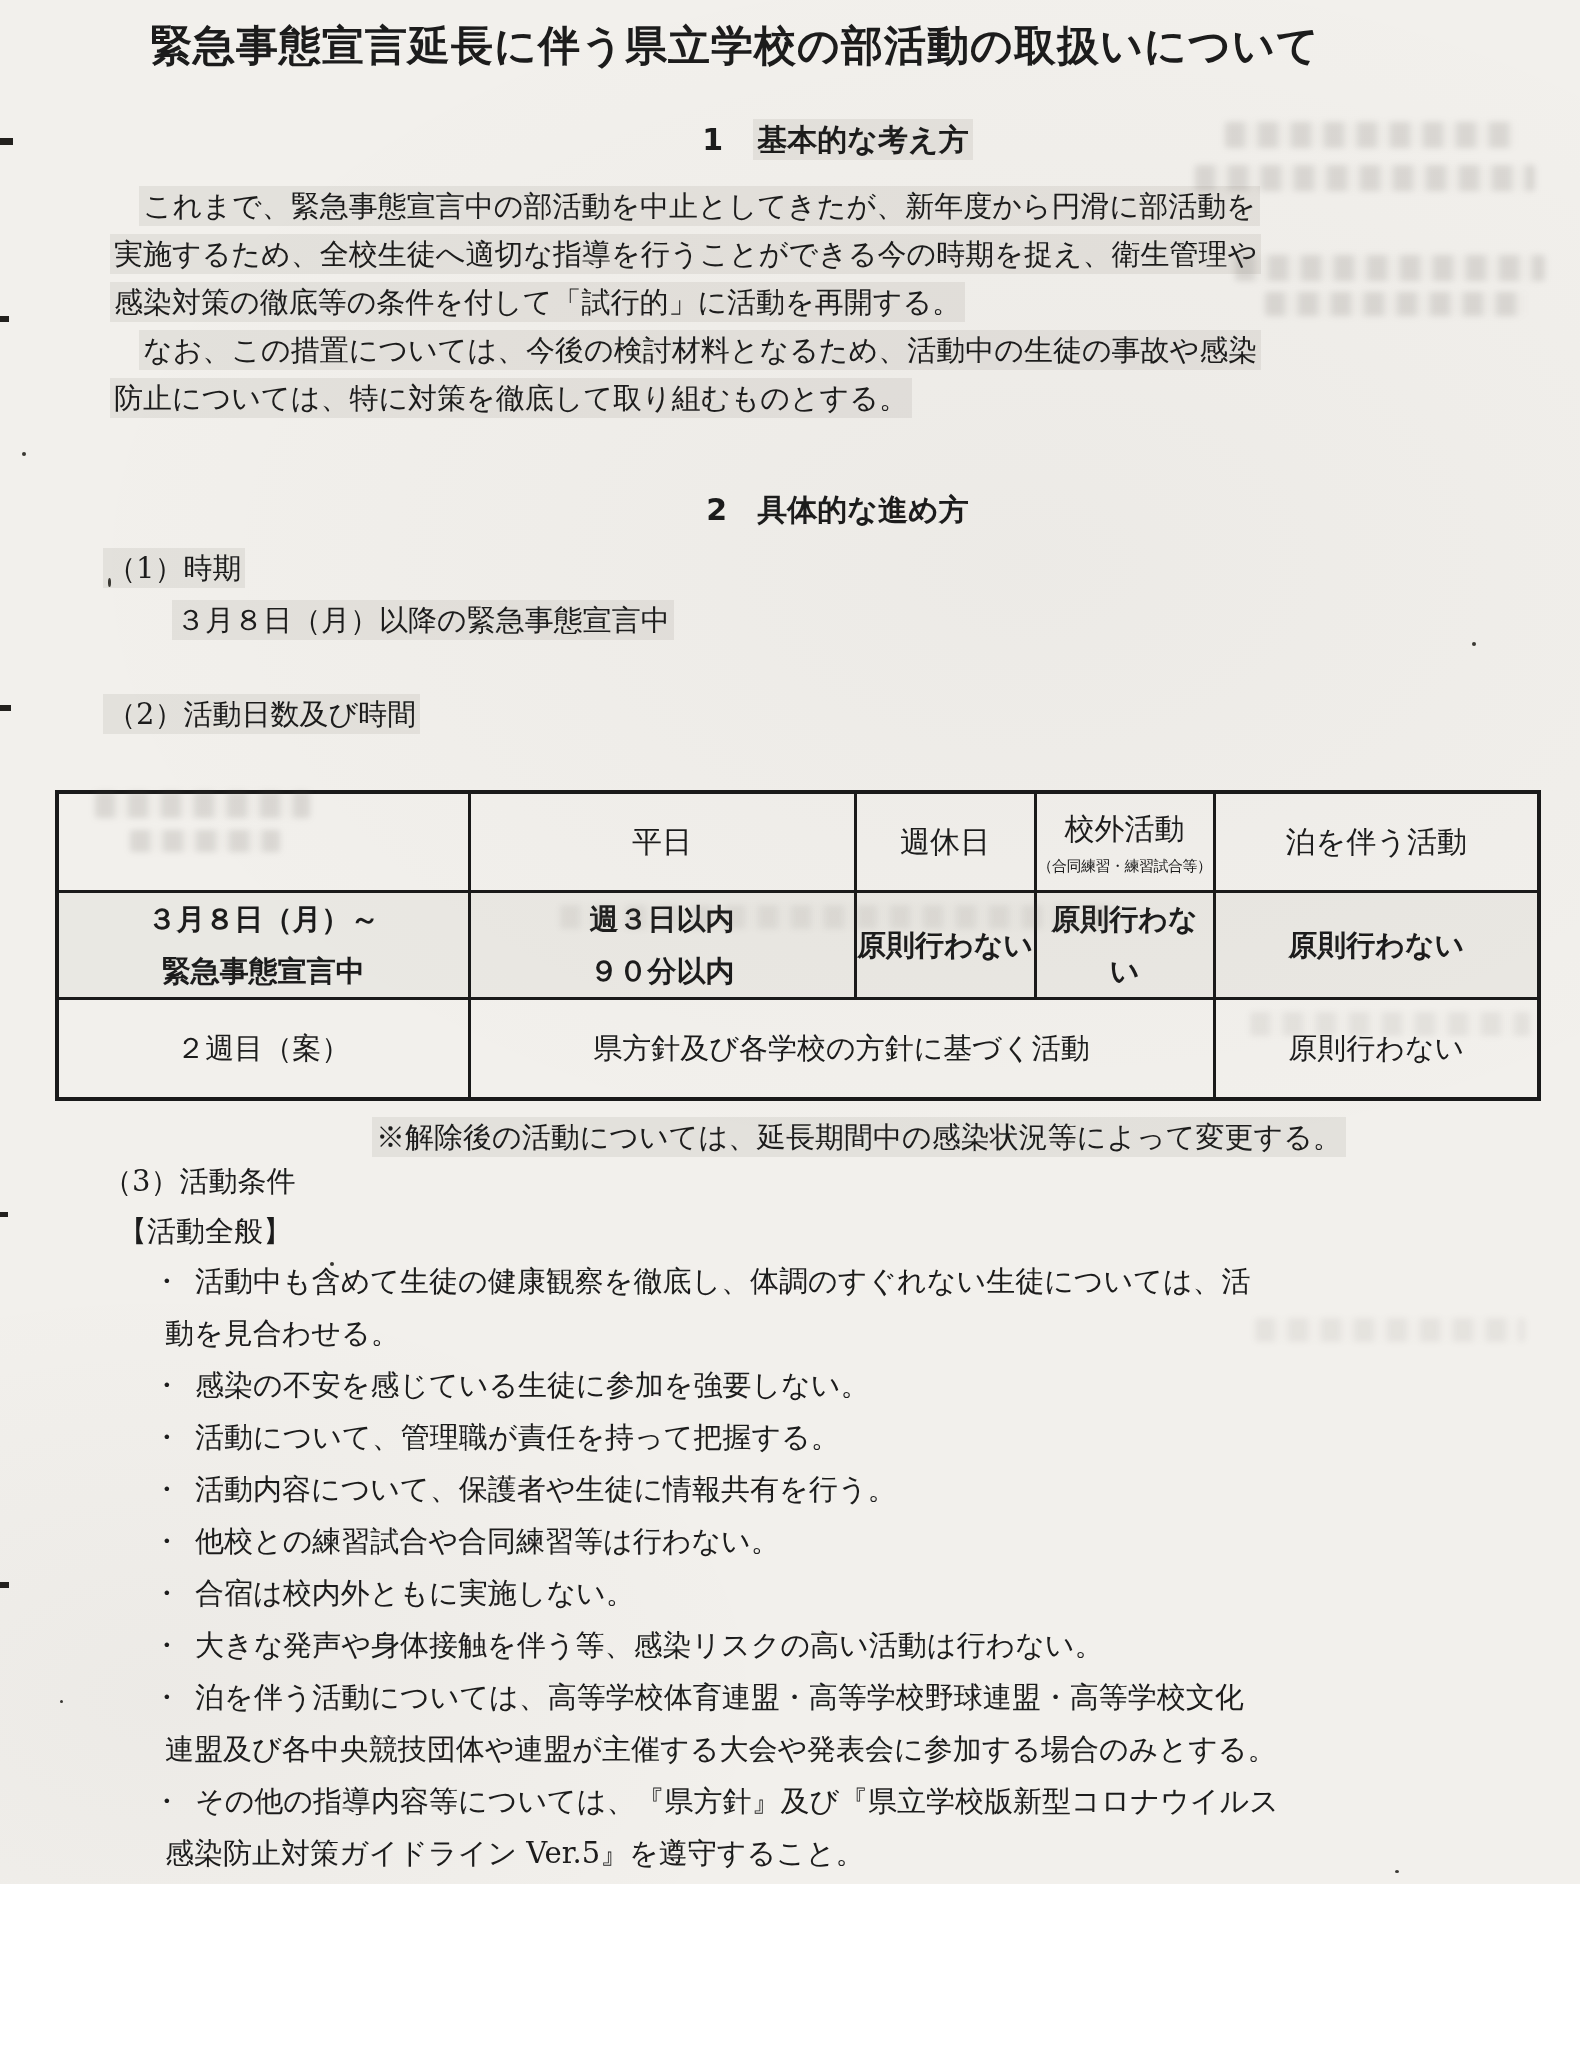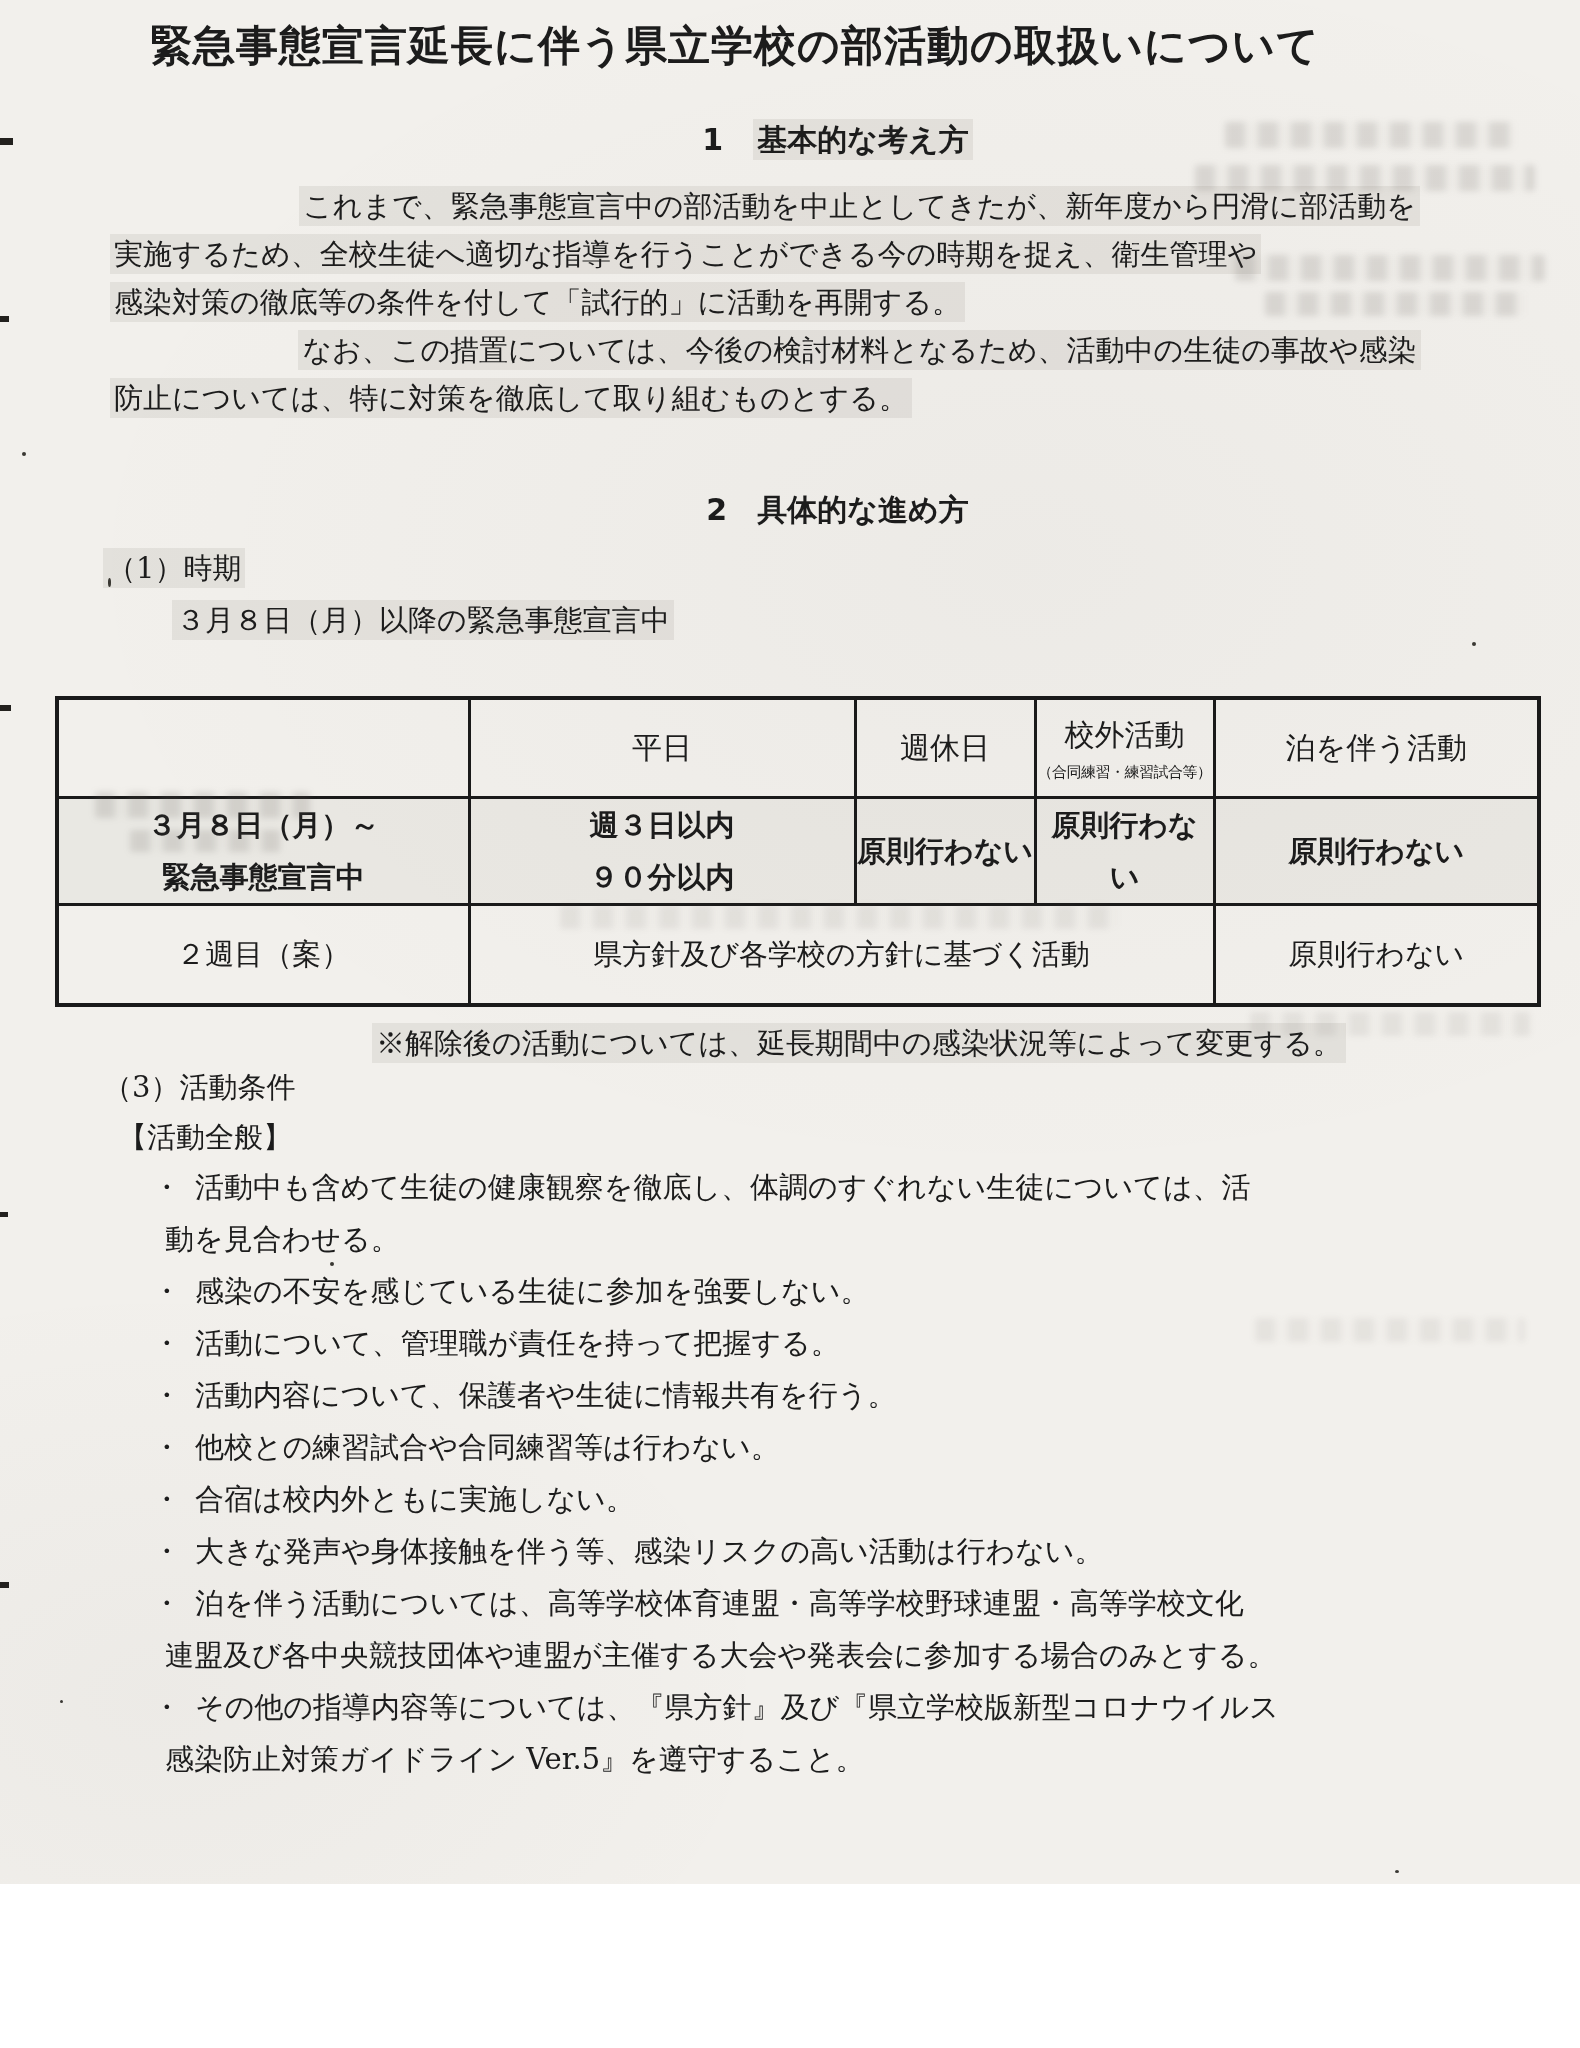--- a/index.html
+++ b/index.html
@@ -26,21 +26,21 @@
     margin-left:95px;
     font-family:"DejaVu Sans","Liberation Sans",sans-serif;
     font-weight:bold;font-size:30px;line-height:44px;text-align:center;
   }
   .h1 .hnum{margin-right:30px;}
   .h1.first{margin-top:44px;}
   .h1.second{margin-top:66px;}
 
   .para{margin:20px 0 0 110px;font-size:29px;}
   .para .line{line-height:48px;height:48px;}
-  .para .line.indent{text-indent:1em;text-align:center;}
+  .para .line.indent{text-indent:1em;}
 
   .sub{margin-left:103px;font-size:29px;line-height:44px;}
   .sub.s1{margin-top:14px;}
   .sub.s2{margin-top:50px;}
   .sub.s3{}
   .periodval{margin:8px 0 0 172px;font-size:29px;line-height:44px;}
   .subhead2{margin:6px 0 0 118px;font-size:29px;line-height:44px;}
 
   table.sched{
     border-collapse:collapse;table-layout:fixed;
@@ -130,20 +130,23 @@
     <span class="hnum">2</span><span>具体的な進め方</span>
   </div>
 
   <div class="sub s1 nw">
     <span class="inkband">（1）時期</span>
   </div>
   <div class="periodval nw">
     <span class="inkband">３月８日（月）以降の緊急事態宣言中</span>
   </div>
 
+  <div class="sub s2 nw">
+    <span class="inkband">（2）活動日数及び時間</span>
+  </div>
 
   <table class="sched">
     <colgroup>
       <col style="width:412px">
         <col style="width:386px">
         <col style="width:180px">
         <col style="width:179px">
         <col style="width:325px">
     </colgroup>
     <tbody>

